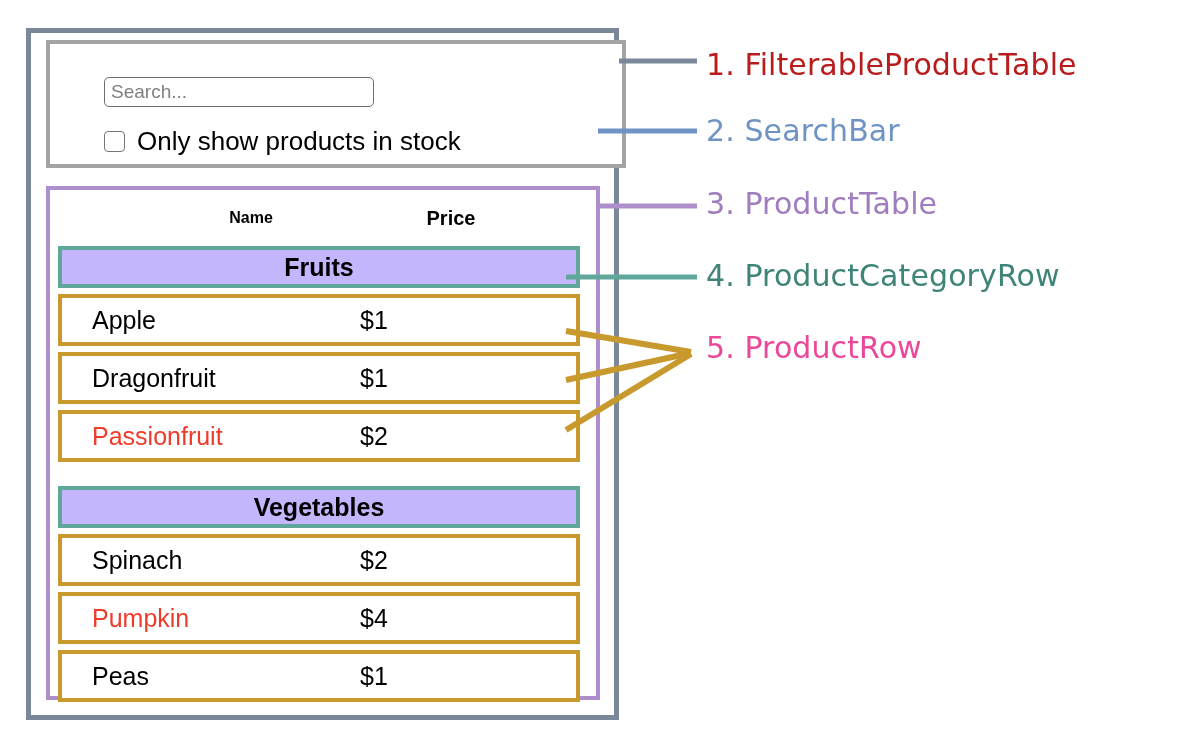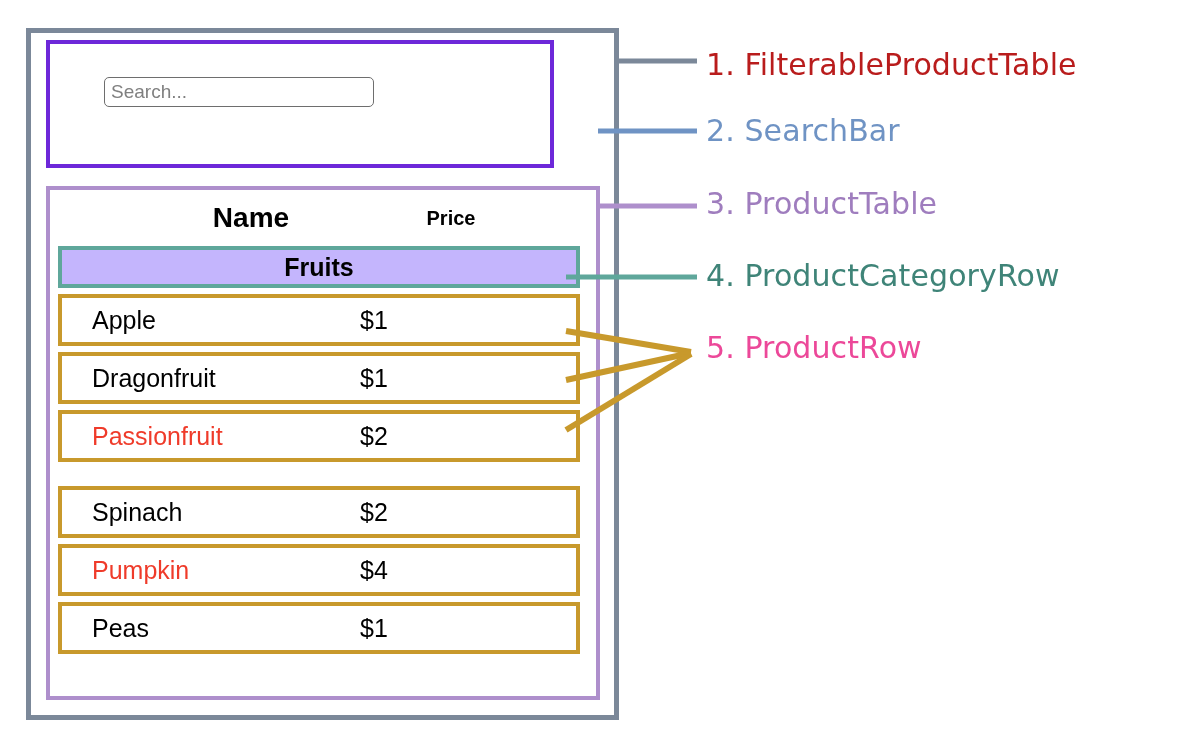--- a/index.html
+++ b/index.html
@@ -25,23 +25,23 @@
     border: 5px solid #7b8899;
     box-sizing: border-box;
     background: #ffffff;
   }
 
   
   #searchbar-box {
     position: absolute;
     left: 46px;
     top: 40px;
-    width: 508px;
+    width: 580px;
     height: 128px;
-    border: 4px solid #6d28d9;
+    border: 4px solid #a3a3a3;
     box-sizing: border-box;
     background: #ffffff;
   }
   #search-input {
     position: absolute;
     left: 54px;
     top: 33px;
     width: 270px;
     height: 30px;
     border: 1.5px solid #6e6e6e;
@@ -100,21 +100,21 @@
     width: 100%;
     height: 44px;
     display: flex;
     align-items: center;
   }
   .col-name {
     position: absolute;
     left: 126px;
     width: 150px;
     text-align: center;
-    font-size: 28px;
+    font-size: 16px;
     font-weight: bold;
     color: #000000;
   }
   .col-price {
     position: absolute;
     left: 326px;
     width: 150px;
     text-align: center;
     font-size: 20px;
     font-weight: bold;
@@ -193,20 +193,24 @@
   #ann-4 { left: 706px; top: 258px; color: #3f8478; }
   #ann-5 { left: 706px; top: 330px; color: #ec4899; text-align: center; }
 </style>
 </head>
 <body>
 
 <div id="outer-box"></div>
 
 <div id="searchbar-box">
   <input id="search-input" type="text" placeholder="Search..." style="">
+  <div id="stock-row">
+    <span id="stock-checkbox"></span>
+    <span id="stock-label">Only show products in stock</span>
+  </div>
 </div>
 
 <div id="producttable-box">
 
   <div class="table-head">
     <span class="col-name">Name</span>
     <span class="col-price">Price</span>
   </div>
 
   <div class="rows-wrap">
@@ -225,20 +229,23 @@
       <span class="p-price">$1</span>
     </div>
 
     <div class="prod-row">
       <span class="p-name out-of-stock">Passionfruit</span>
       <span class="p-price">$2</span>
     </div>
 
     <div class="group-gap"></div>
 
+    <div class="cat-row">
+      <span class="cat-label">Vegetables</span>
+    </div>
 
     <div class="prod-row">
       <span class="p-name">Spinach</span>
       <span class="p-price">$2</span>
     </div>
 
     <div class="prod-row">
       <span class="p-name out-of-stock">Pumpkin</span>
       <span class="p-price">$4</span>
     </div>

